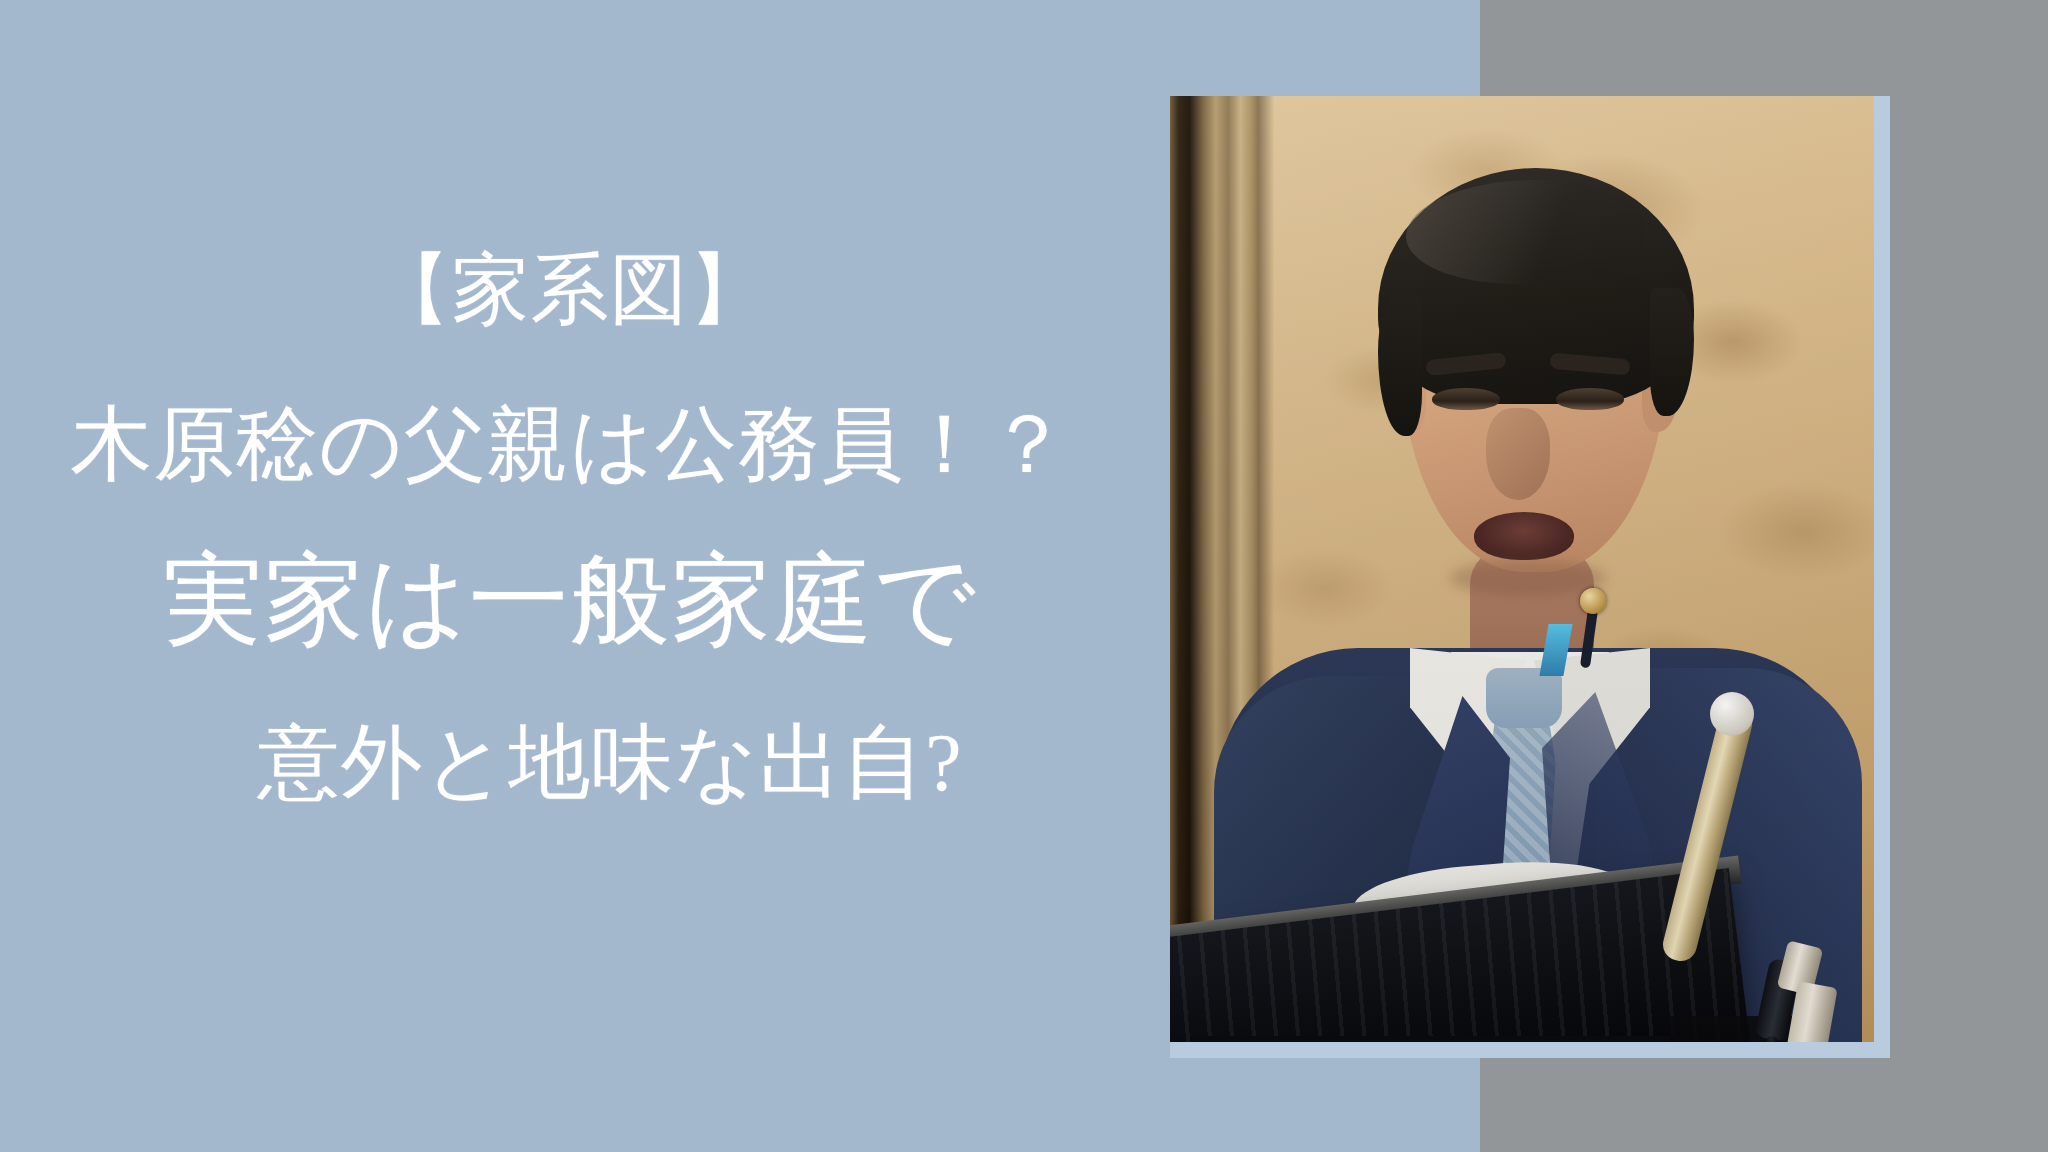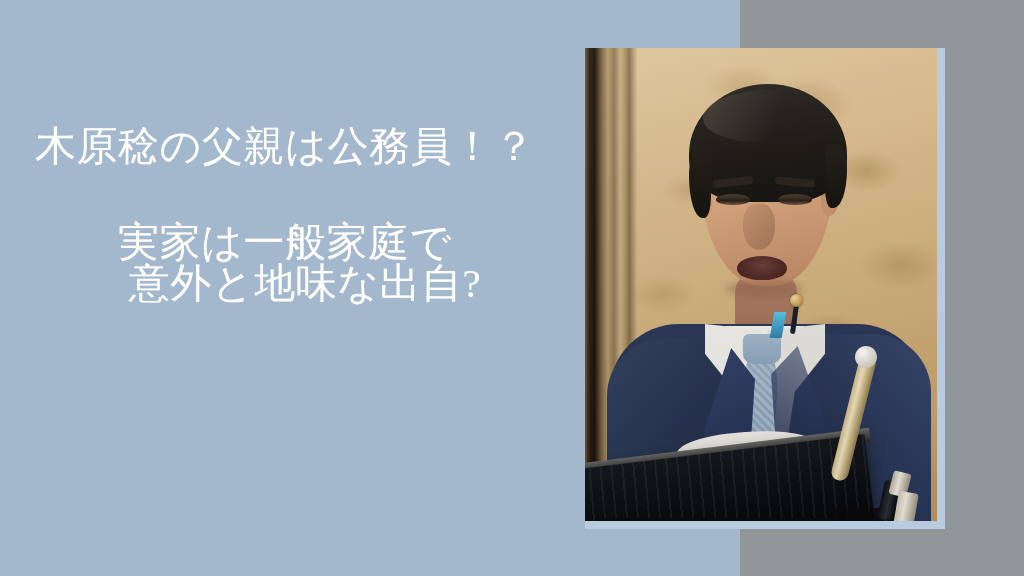--- a/index.html
+++ b/index.html
@@ -42,22 +42,22 @@
   }
   .headline-line {
     display: block;
     font-size: 41px;
     letter-spacing: 0.012em;
     font-weight: 400;
     text-shadow: 0 0 1px rgba(255,255,255,0.30);
     white-space: nowrap;
   }
   .headline-line.l1 { font-size: 39px; margin-bottom: 37px; }
-  .headline-line.l2 { font-size: 41px; margin-bottom: 55px; }
-  .headline-line.l3 { font-size: 41px; }
+  .headline-line.l2 { font-size: 41px; margin-bottom: 32px; }
+  .headline-line.l3 { font-size: 50px; margin-bottom: 36px; }
   .headline-line.l4 { font-size: 41px; padding-left: 40px; }
 
   
   .photo-card {
     position: absolute;
     left: 585px; top: 48px;
     width: 360px; height: 481px;
     background: #b9ccdf;
     padding: 0 8px 8px 0;
     box-sizing: border-box;
@@ -370,20 +370,21 @@
 </style>
 </head>
 <body>
 
 <div id="canvas">
 
   <div class="bg-blue"></div>
   <div class="bg-gray-band"></div>
 
   <div class="text-block">
+    <span class="headline-line l1">【家系図】</span>
     <span class="headline-line l2">木原稔の父親は公務員！？</span>
     <span class="headline-line l3">実家は一般家庭で</span>
     <span class="headline-line l4">意外と地味な出自?</span>
   </div>
 
   <div class="photo-card">
     <div class="photo" title="スーツ姿の男性が演台のマイクの前で話している写真">
 
       <div class="wall"></div>
       <div class="pillar"></div>

